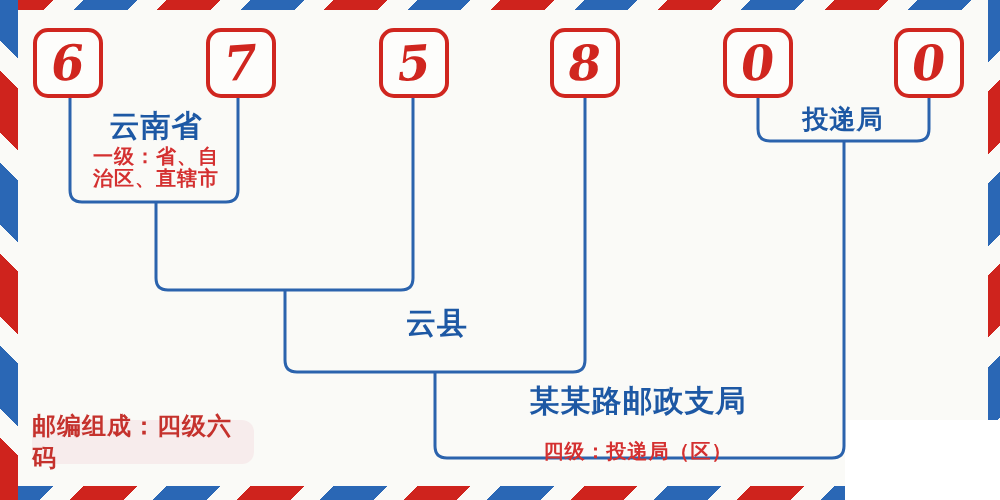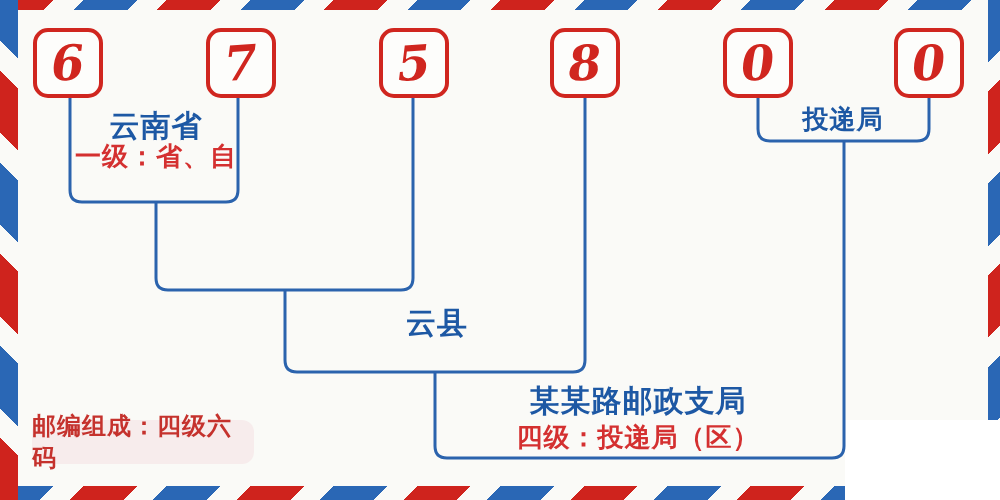--- a/index.html
+++ b/index.html
@@ -59,28 +59,28 @@
     text-align:center;white-space:nowrap;
   }
   .label .name{
     display:block;
     font-family:"DejaVu Serif", serif;
     font-weight:bold;font-size:30px;line-height:26px;
     color:#1d58a4;letter-spacing:1px;
   }
   .label .desc{
     display:block;
-    font-weight:bold;font-size:26px;line-height:22px;
+    font-weight:bold;font-size:20px;line-height:22px;
     color:#d43030;letter-spacing:1px;margin-top:6px;text-align:center;
   }
   #label-level1{left:156px;top:113px;}
   #label-level2{left:288px;top:226px;}
   #label-level3{left:437px;top:310px;}
   #label-level4{left:638px;top:388px;}
-  #label-level4 .desc{margin-top:12px;}
+  #label-level4 .desc{margin-top:26px;}
   #label-delivery{left:843px;top:106px;}
   #label-delivery .name{font-size:26px;}
   
   .badge{
     position:absolute;left:32px;top:420px;width:222px;height:44px;
     background:#f7ecec;border-radius:12px;
     display:flex;align-items:center;justify-content:center;
     font-family:"DejaVu Serif", serif;
     font-weight:bold;font-size:24px;color:#c5322d;letter-spacing:1px;
   }
@@ -120,20 +120,21 @@
     <span class="glyph">0</span>
   </div>
   <div class="digit-box" id="digit-6">
     <span class="glyph">0</span>
   </div>
 
   <div class="label" id="label-level1">
     <span class="name">云南省</span>
     <span class="desc">
       <span style="display:block">一级：省、自</span>
+      <span style="display:block">治区、直辖市</span>
     </span>
   </div>
 
 
   <div class="label" id="label-level3">
     <span class="name">云县</span>
   </div>
 
   <div class="label" id="label-level4">
     <span class="name">某某路邮政支局</span>

